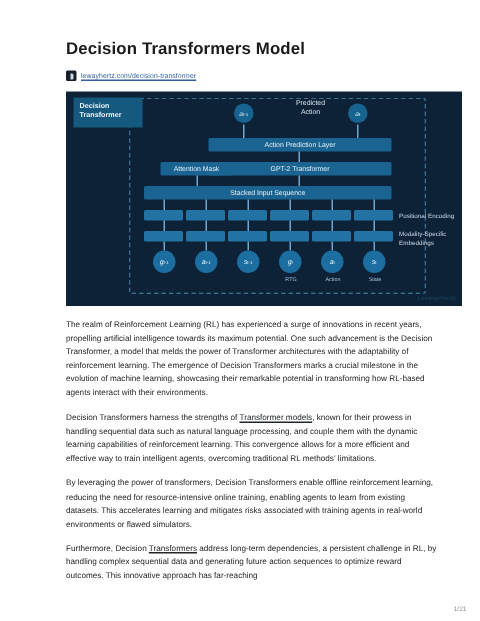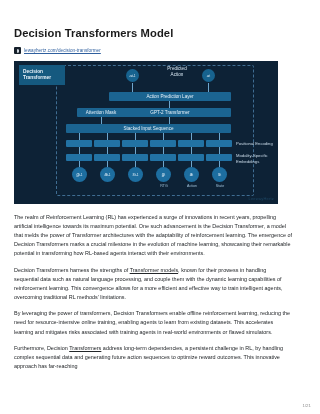--- a/index.html
+++ b/index.html
@@ -6,21 +6,21 @@
   html, body {
     width: 320px; height: 414px;
     background: #ffffff;
     font-family: "Liberation Sans", sans-serif;
     overflow: hidden;
   }
   .page {
     position: relative;
     width: 320px; height: 414px;
     background: #ffffff;
-    padding: 26px 28px 0 14px;
+    padding: 26px 28px 0 44px;
     border-radius: 28px;
   }
 
   
   .doc-title {
     font-size: 11.2px;
     font-weight: bold;
     color: #1b1b1b;
     letter-spacing: .1px;
     line-height: 1.25;

